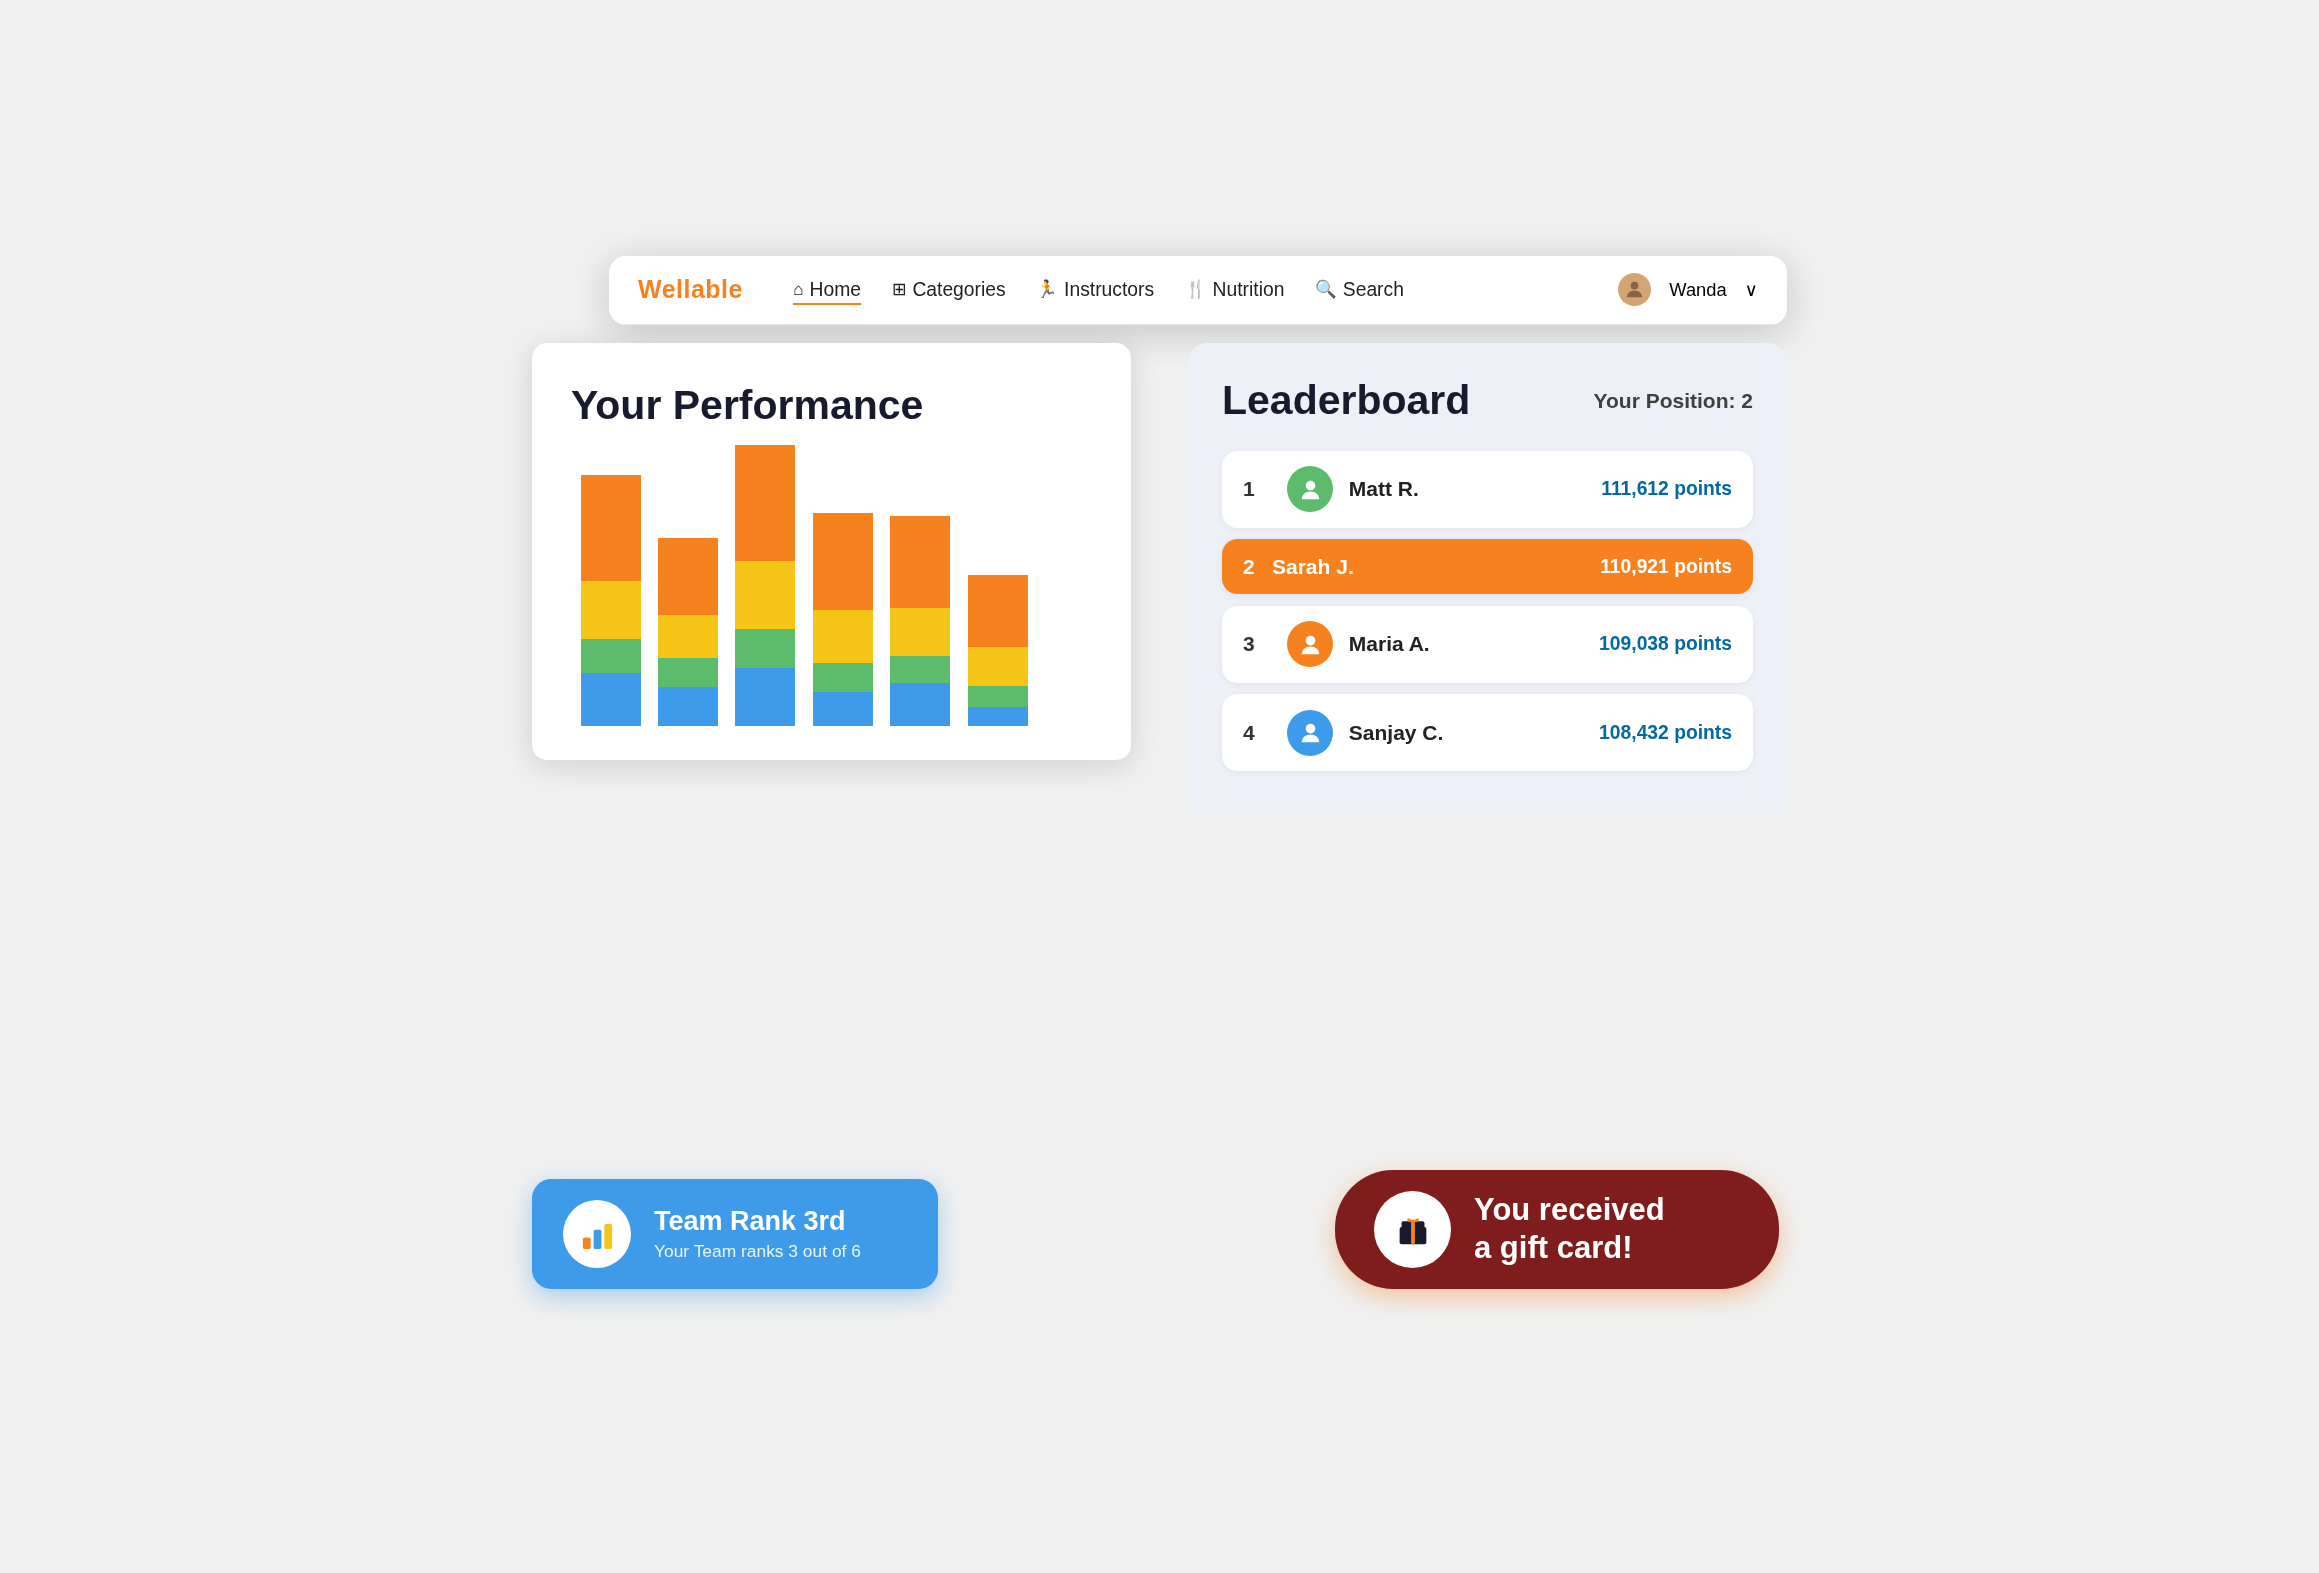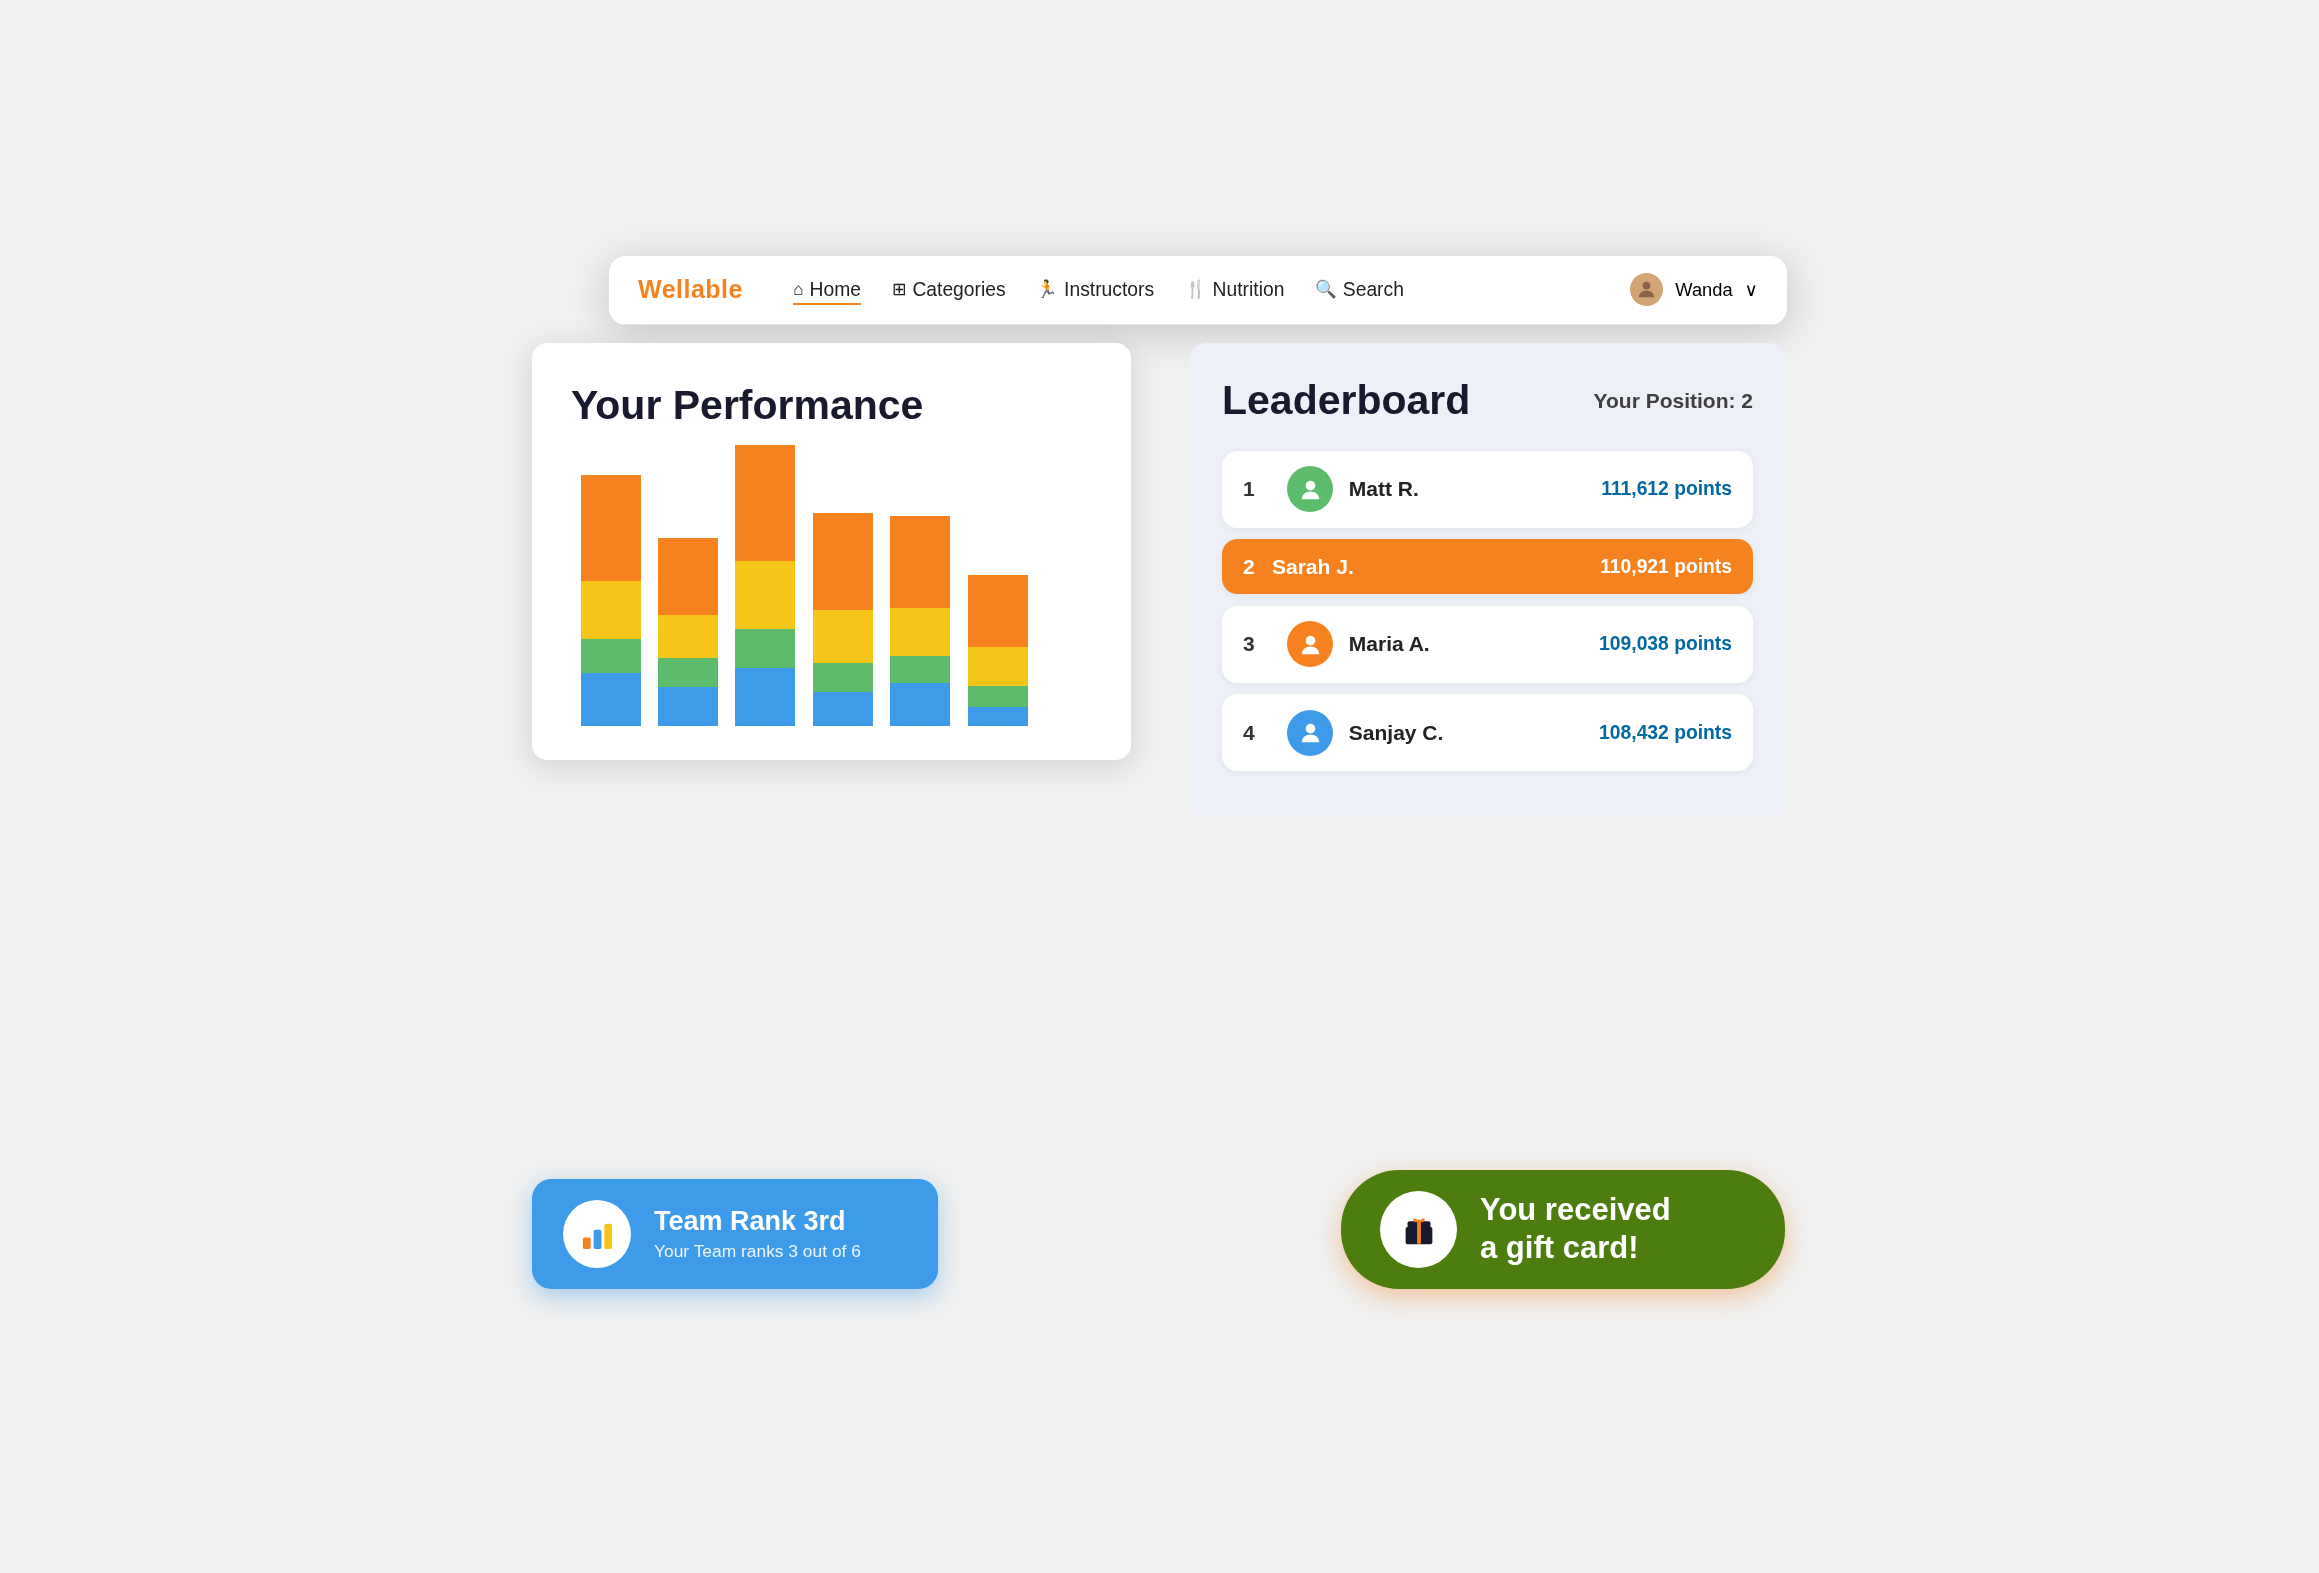--- a/index.html
+++ b/index.html
@@ -70,21 +70,21 @@
 
     .nav-icon {
       font-size: 17.4px;
     }
 
     .nav-spacer { flex: 1; }
 
     .user-area {
       display: flex;
       align-items: center;
-      gap: 12px;
+      gap: 18px;
       font-size: 18.3px;
       cursor: pointer;
     }
 
     .user-avatar {
       width: 33px;
       height: 33px;
       border-radius: 50%;
       background: #d4a574;
       display: flex;
@@ -291,22 +291,22 @@
 
     .banner-text-sub {
       font-size: 17.4px;
       color: rgba(255,255,255,0.9);
     }
 
     
     .gift-banner {
       position: absolute;
       bottom: 29px;
-      right: 2px;
-      background: #4d7c0f;
+      right: 8px;
+      background: #7f1d1d;
       border-radius: 58px;
       padding: 21px 39px;
       display: flex;
       align-items: center;
       gap: 23px;
       z-index: 5;
       min-width: 444px;
       box-shadow: 0 7.7px 23px rgba(245,130,31,0.4);
       margin-top: 36px;
     }

